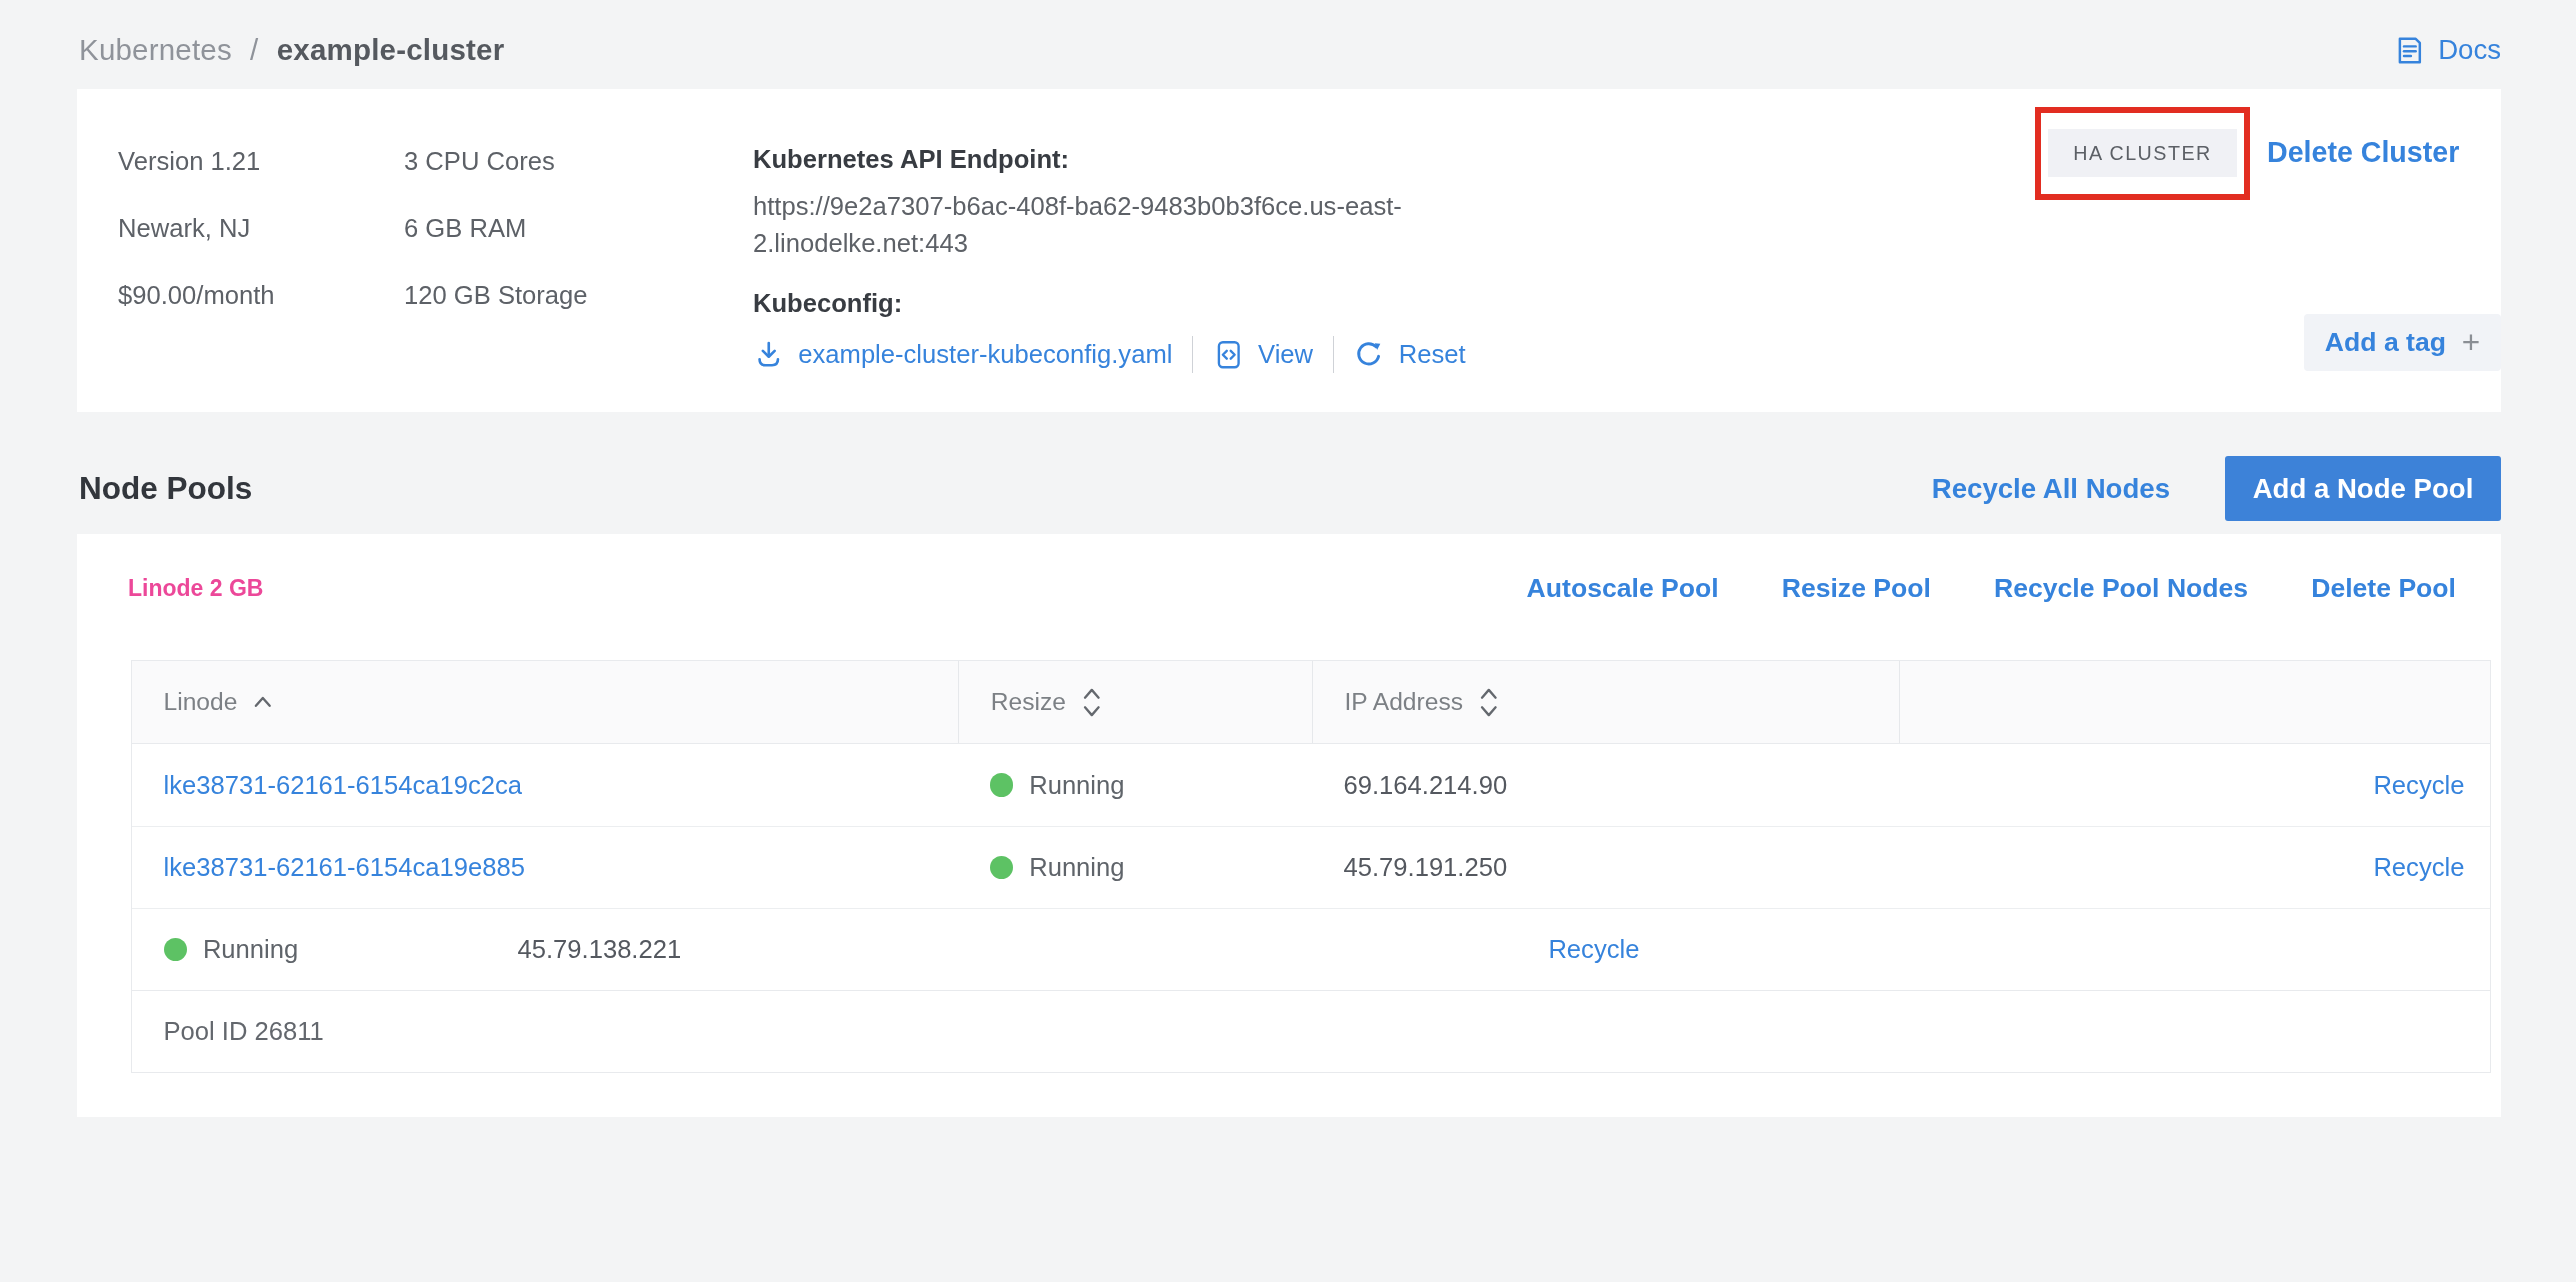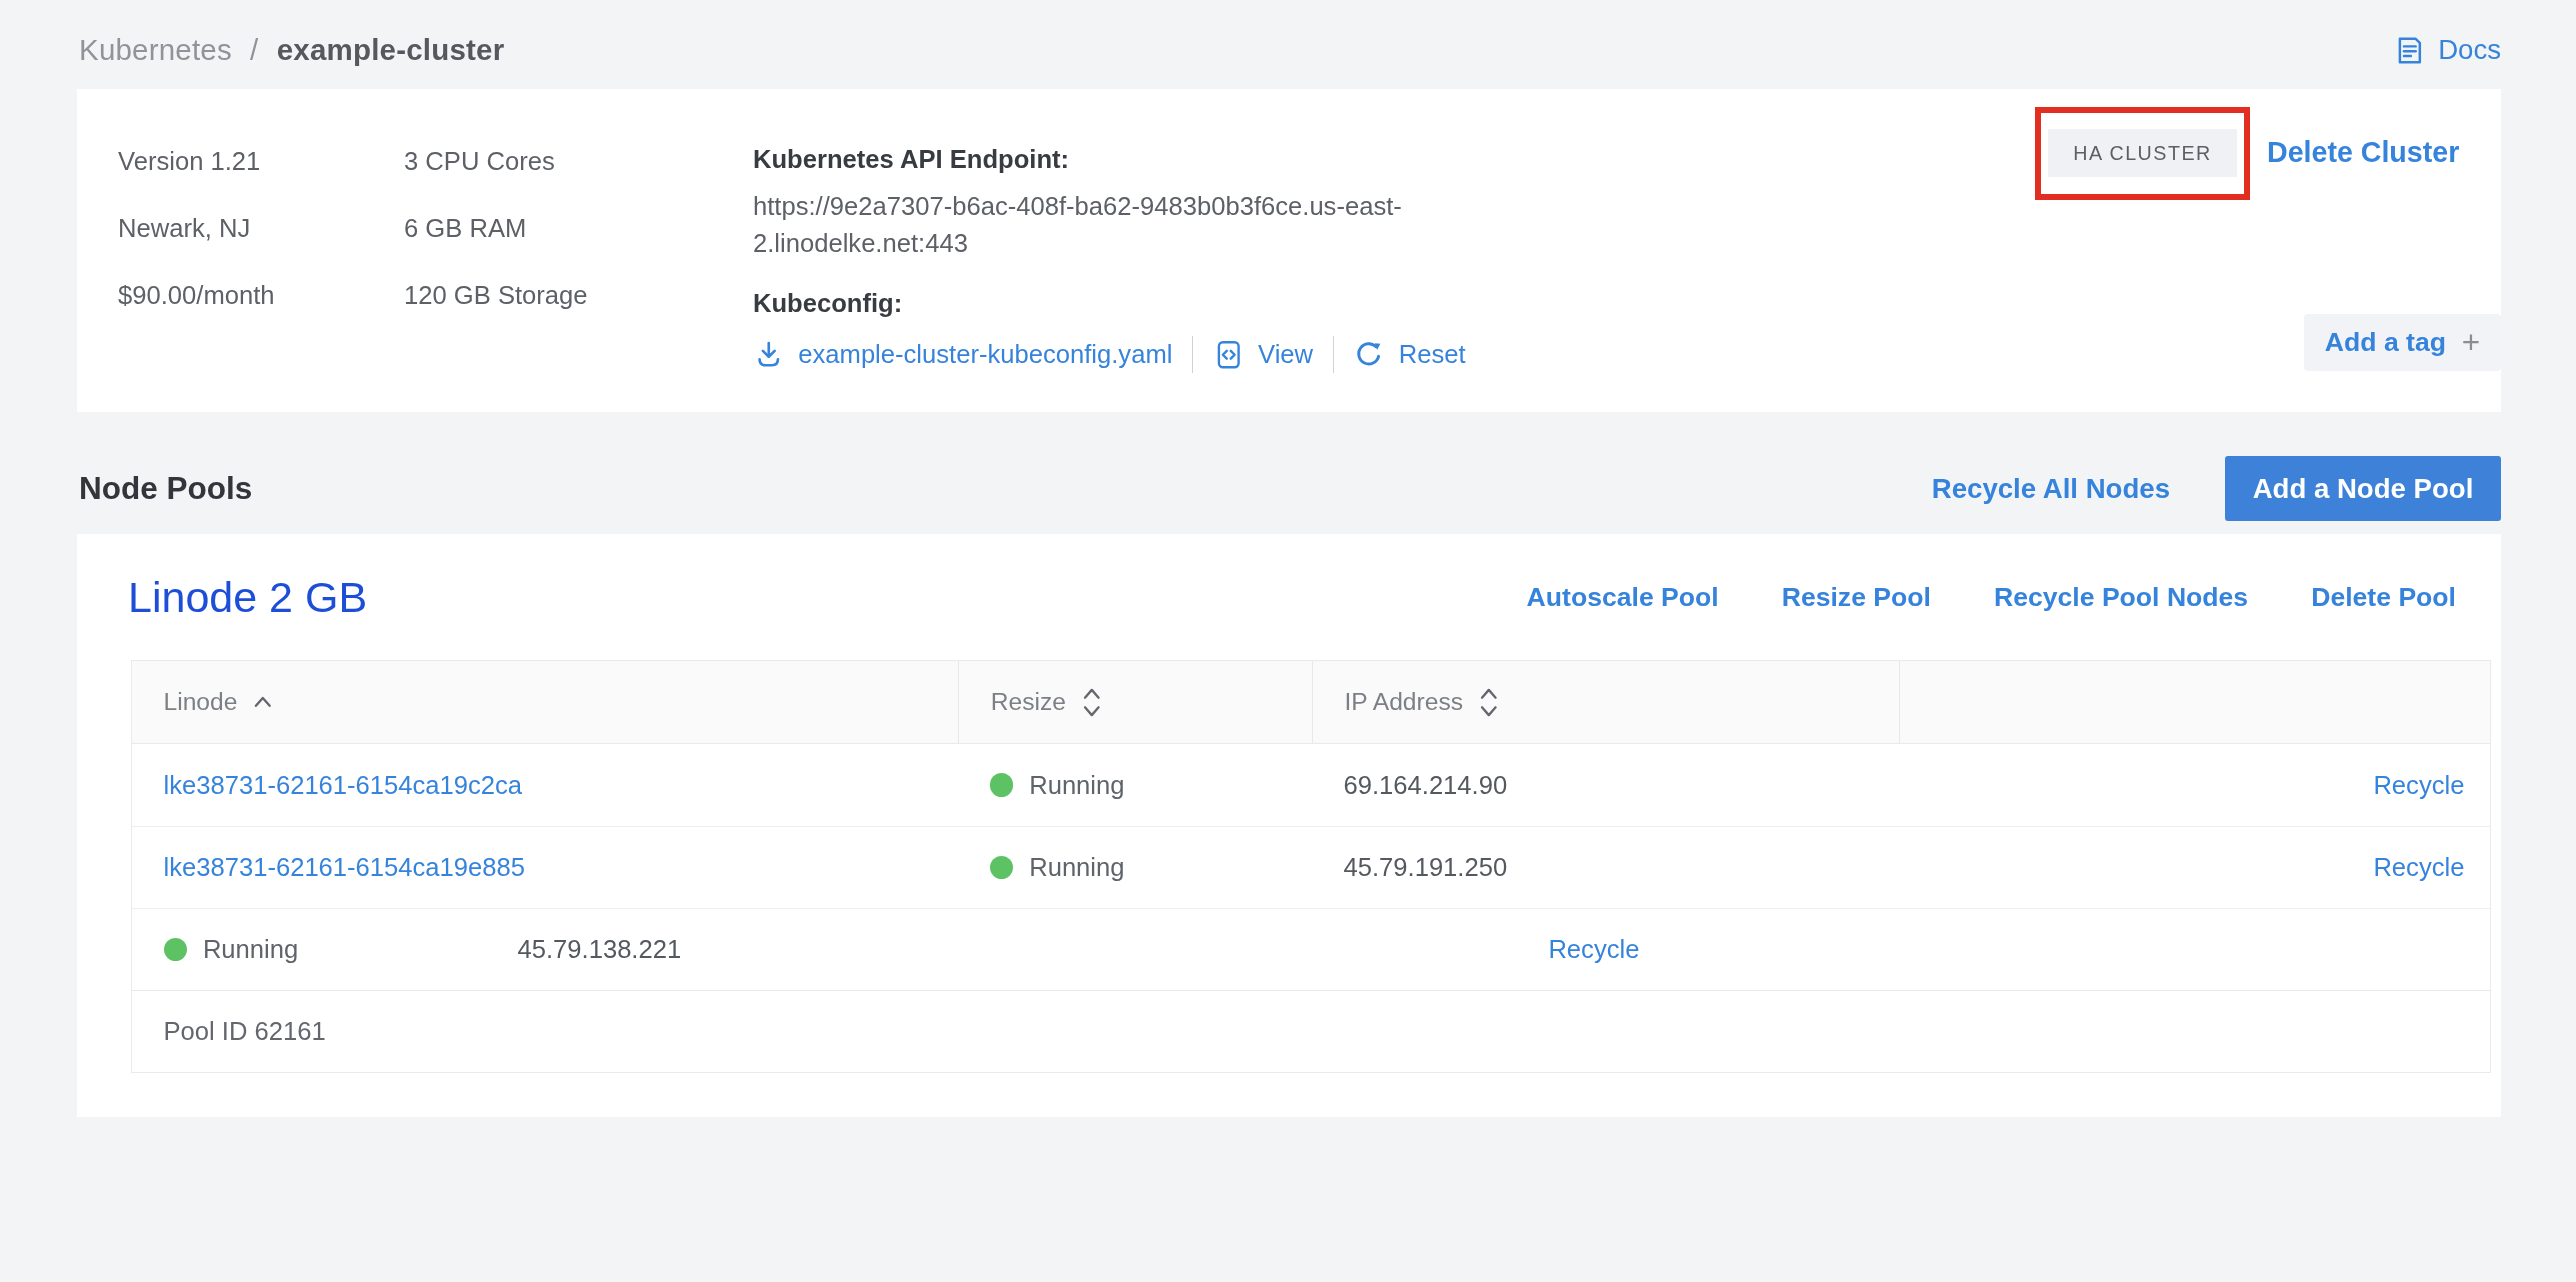--- a/index.html
+++ b/index.html
@@ -88,21 +88,21 @@
     font-family:"Liberation Sans", sans-serif;
     font-size:27.6px; font-weight:bold; cursor:pointer;
   }
 
   
   .pool-card { left:77px; top:534px; width:2424px; height:583px; }
   .pool-card-header {
     position:absolute; left:51px; right:45px; top:39px;
     display:flex; justify-content:space-between; align-items:center;
   }
-  .pool-name { font-size:43px; font-weight:normal; color:#1d4ed8; }
+  .pool-name { font-size:23px; font-weight:bold; color:#ec4899; }
   .pool-links { display:flex; gap:63px; }
   .pool-links a {
     color:var(--accent,#3683dc); font-size:26.6px; font-weight:bold;
     text-decoration:none; cursor:pointer; white-space:nowrap;
   }
 
   
   .table { position:absolute; left:54px; top:126px; width:2360px; border:1px solid #e8eaed; }
   .thead { display:flex; height:83px; background:#fafafb; border-bottom:1px solid #e8eaed; }
   .th {
@@ -312,19 +312,19 @@
         </div>
         <div class="td col-ip">
             <span class="ip-text">45.79.138.221</span>
           </div>
         <div class="td col-action">
             <a class="recycle-link">Recycle</a>
           </div>
       </div>
 
       <div class="tfoot">
-        <span>Pool ID 62161</span>
+        <span>Pool ID 26811</span>
       </div>
     </div>
   </div>
 
 </div>
 
 
 </body></html>

